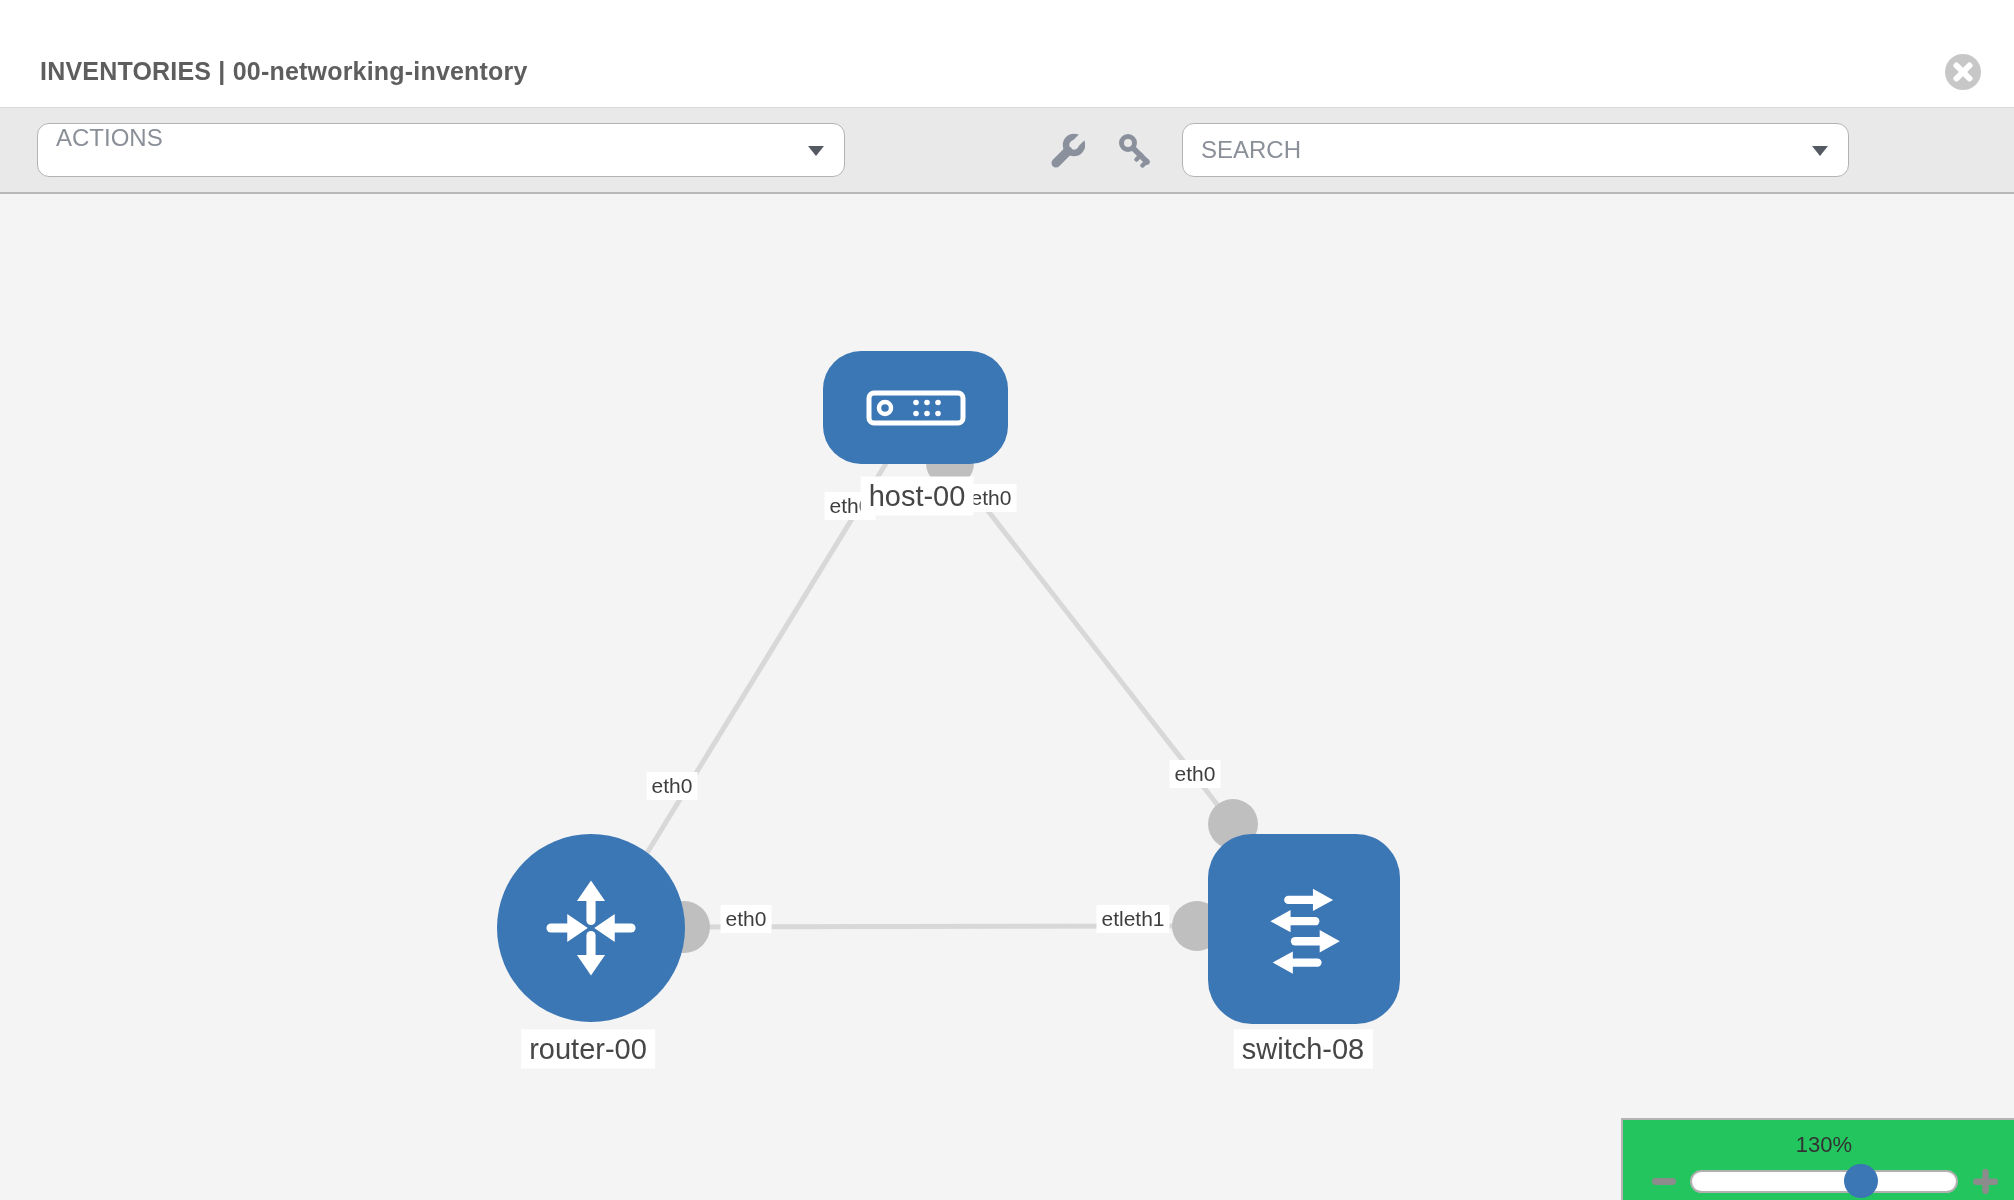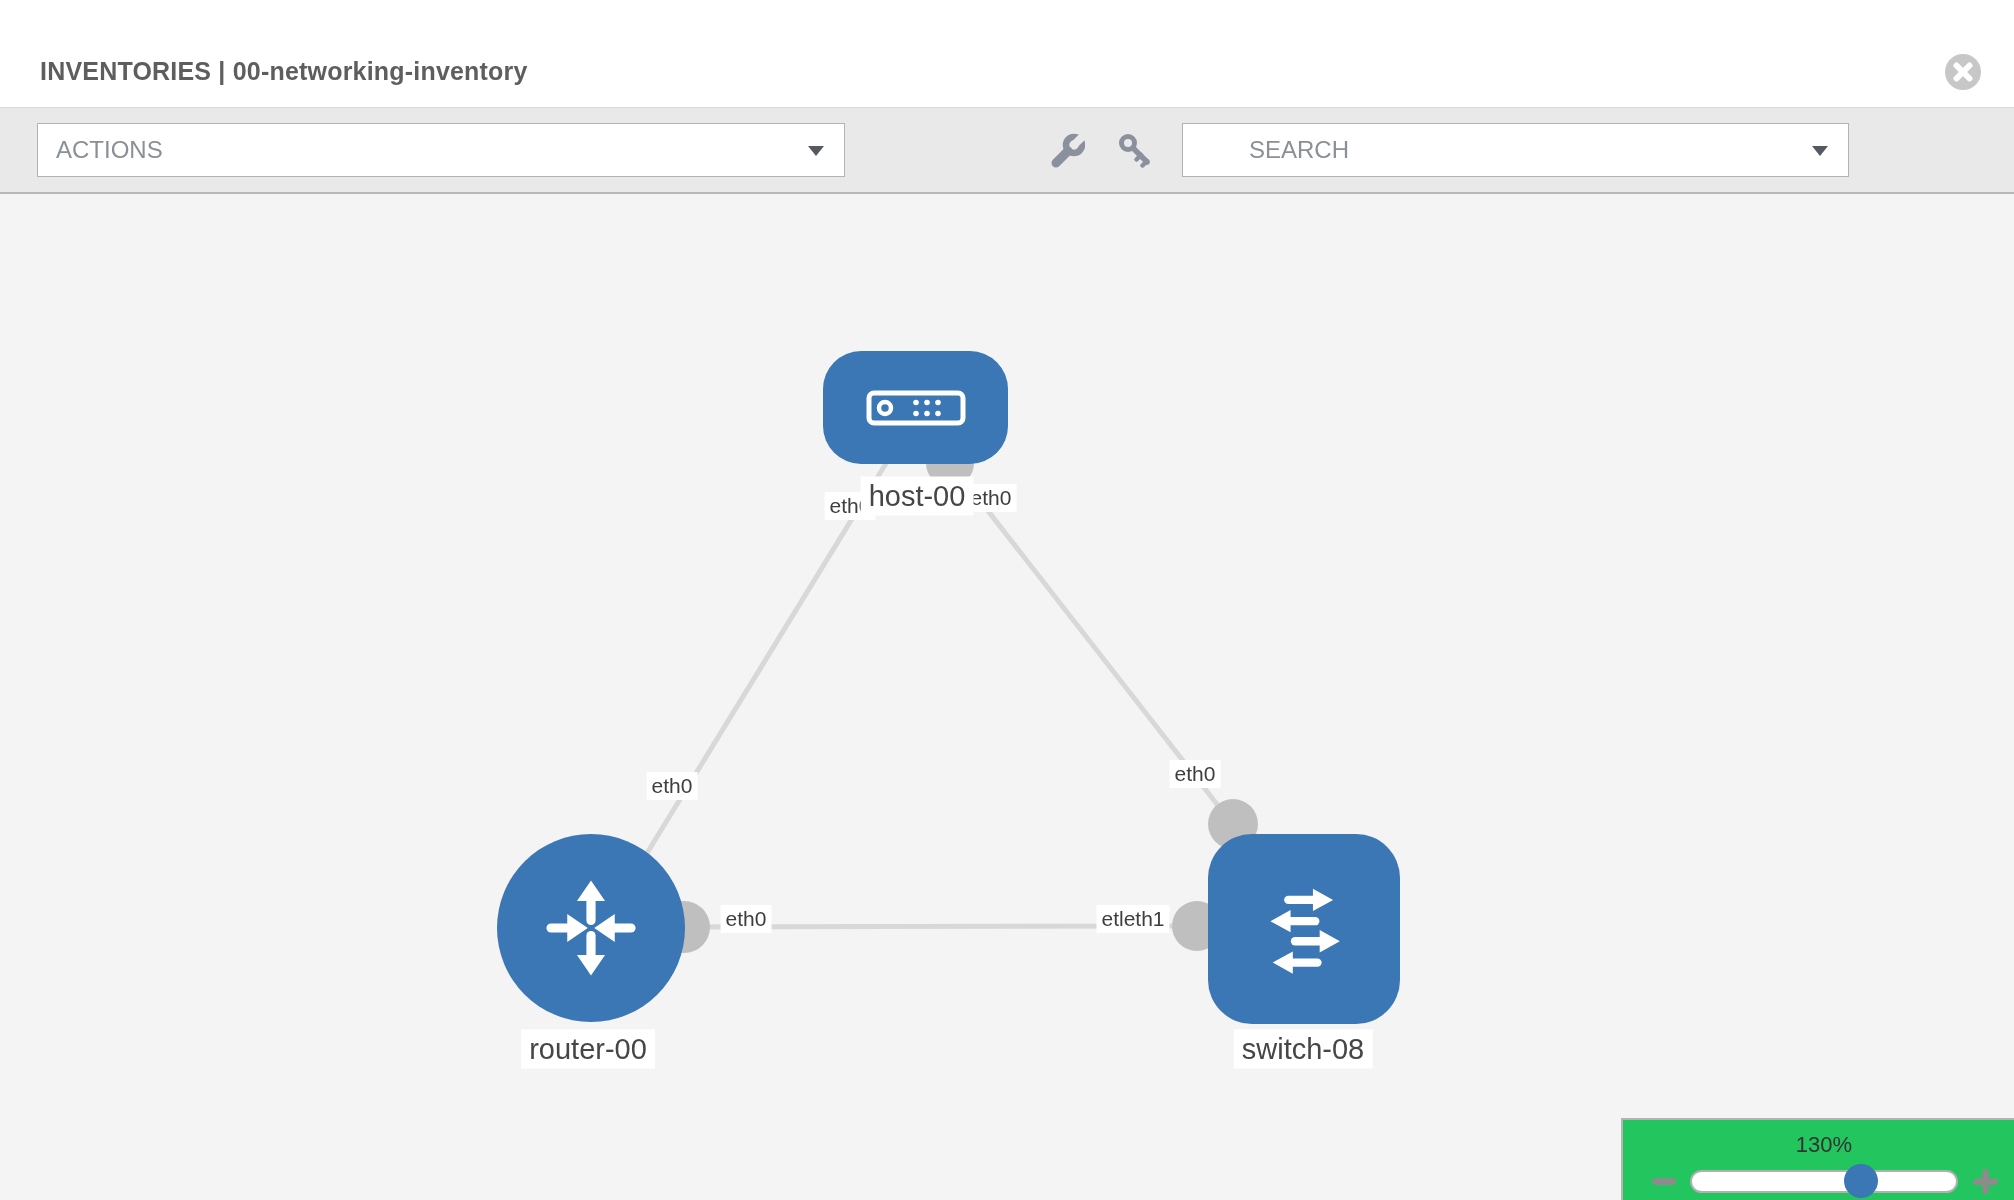--- a/index.html
+++ b/index.html
@@ -6,28 +6,28 @@
   html,body { width:2014px; height:1200px; overflow:hidden; }
   body { font-family:"Liberation Sans","DejaVu Sans",sans-serif; background:#fff; position:relative; }
 
   
   .hdr { height:72px; background:#fff; border-bottom:1px solid #d9d9d9; position:relative; }
   .hdr h1 { font-size:25px; font-weight:bold; color:#5e5e5e; line-height:71px; padding-left:40px; letter-spacing:.2px;margin-top:36px; }
   .close-btn { position:absolute; top:17px; right:32px; width:38px; height:38px; border:none; background:transparent; cursor:pointer; padding:0; }
 
   
   .toolbar { height:86px; background:#e9e9e9; border-bottom:2px solid #b7b7b7; display:flex; align-items:center; }
-  .select-box { height:54px; background:#fff; border:1px solid #b3b3b3; border-radius:0; display:flex; align-items:center; position:relative; }
+  .select-box { height:54px; background:#fff; border:1px solid #b3b3b3; border-radius:12px; display:flex; position:relative; }
   .select-box .label-txt { font-size:24px; color:#8a8f98; padding-left:18px; }
   .caret { width:0; height:0; border-left:8px solid transparent; border-right:8px solid transparent; border-top:10px solid #555a62; position:absolute; right:20px; top:22px; }
   .actions { margin-left:37px; width:808px; }
   .icon-btn { background:transparent; border:none; padding:0; width:36px; height:36px; cursor:pointer; }
   .icon-btn.wrench { margin-left:204px; }
   .icon-btn.key { margin-left:32px; }
-  .search { margin-left:29px; width:667px;padding-left:48px; }
+  .search { margin-left:29px; width:667px; }
   .search input { border:none; outline:none; background:transparent; width:740px; font-size:24px; color:#666; padding-left:18px; font-family:"Liberation Sans","DejaVu Sans",sans-serif; }
   .search input::placeholder { color:#8a8f98; opacity:1; }
 
   
   .canvas { position:relative; width:2014px; height:1042px; background:#f4f4f4; overflow:hidden; }
   .graph-svg { position:absolute; left:0; top:0; }
 
   .node { position:absolute; background:#3b76b5; display:flex; align-items:center; justify-content:center; cursor:pointer; }
   .node.host   { left:823px; top:157px; width:185px; height:113px; border-radius:38px; }
   .node.router { left:497px; top:640px; width:188px; height:188px; border-radius:50%; }

